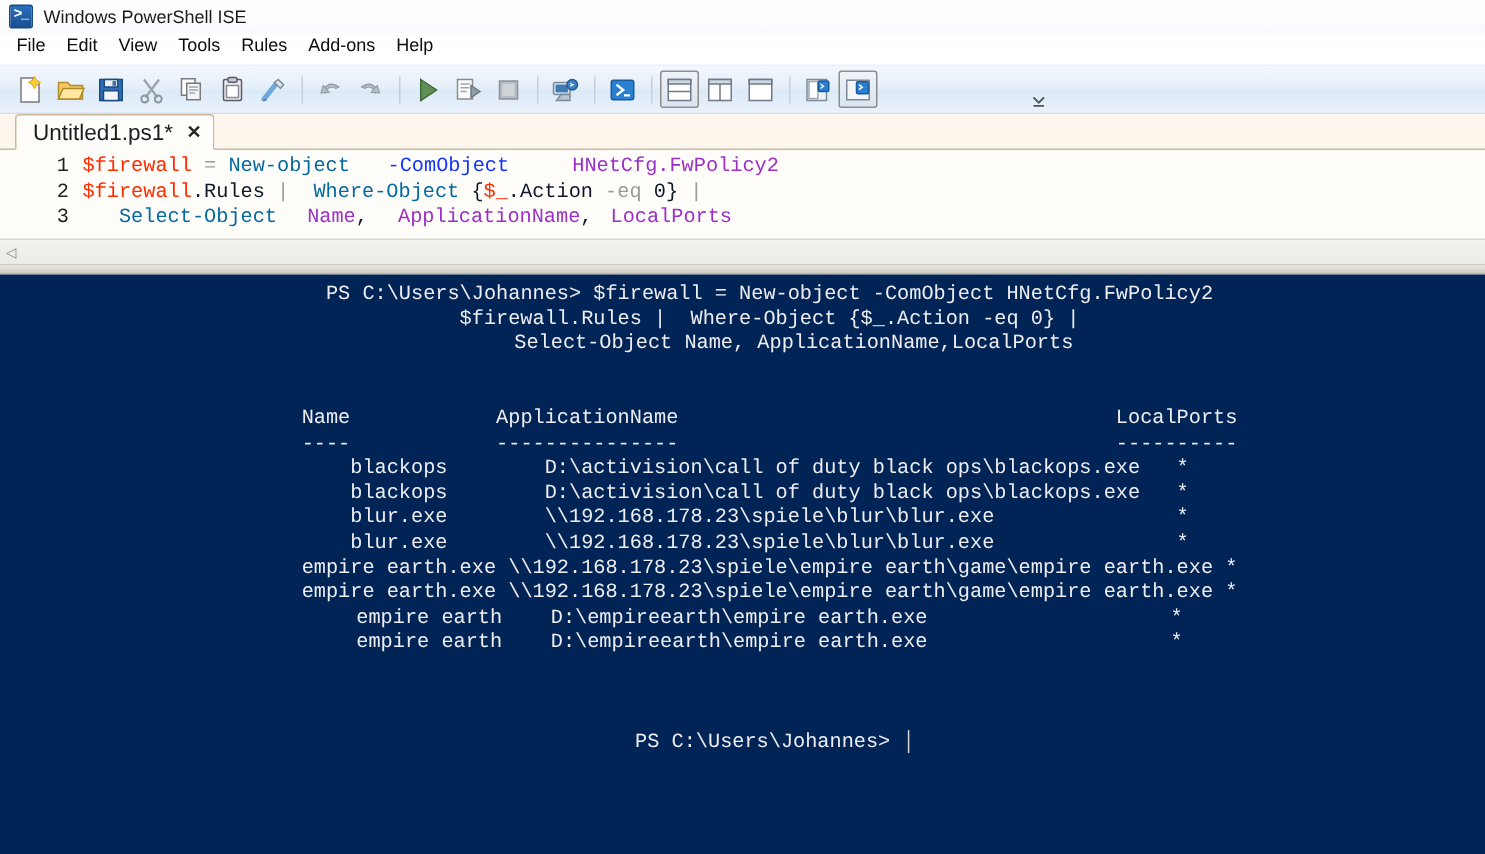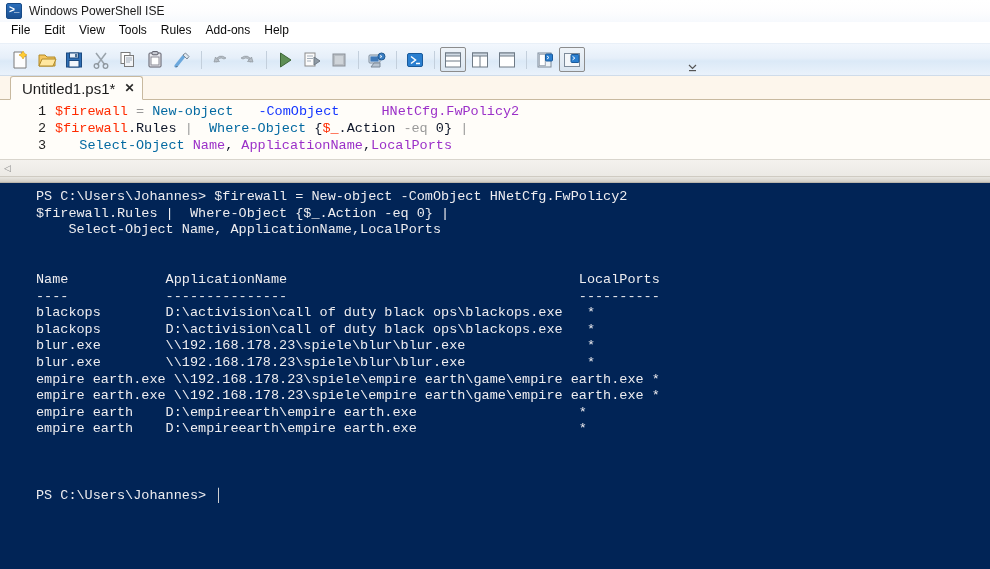--- a/index.html
+++ b/index.html
@@ -215,21 +215,21 @@
     font-family: "Liberation Mono", monospace;
     font-size: 13.5px;
     flex: 0 0 auto;
     user-select: none;
   }
   .code-text { white-space: pre; }
   .tk-var      { color: #ff2b00; }
   .tk-cmd      { color: #0369a1; }
   .tk-param    { color: #1335ff; margin-left: 17px; }
   .tk-type     { color: #9b30c8; margin-left: 34px; }
-  .tk-prop     { color: #9b30c8; }
+  .tk-prop     { color: #9b30c8; margin-left: 12px; }
   .tk-op       { color: #9a9a9a; }
   .tk-plain    { color: #0f172a; font-family: Liberation Mono, monospace; }
 
   
   .editor-scroll {
     height: 16px;
     background: linear-gradient(to bottom,#f4f2ee 0%, #eceae5 100%);
     border-top: 1px solid #d9d5cd;
     display: flex;
     align-items: center;
@@ -262,20 +262,21 @@
     background: #012456;
     color: #eeedf0;
     font-family: "Liberation Mono", monospace;
     font-size: 13.5px;
     line-height: 16.6px;
     padding: 6px 0 0 36px;
     white-space: pre;
     overflow: hidden;
     position: relative;
     box-sizing: border-box;
+    text-align: center;
   }
   .con-line { white-space: pre; display: block; height: 16.6px; }
   .con-blank { display:block; height: 16.6px; }
   .caret {
     display: inline-block;
     width: 1px;
     background: #d8d8d8;
     color: transparent;
   }
 </style>

